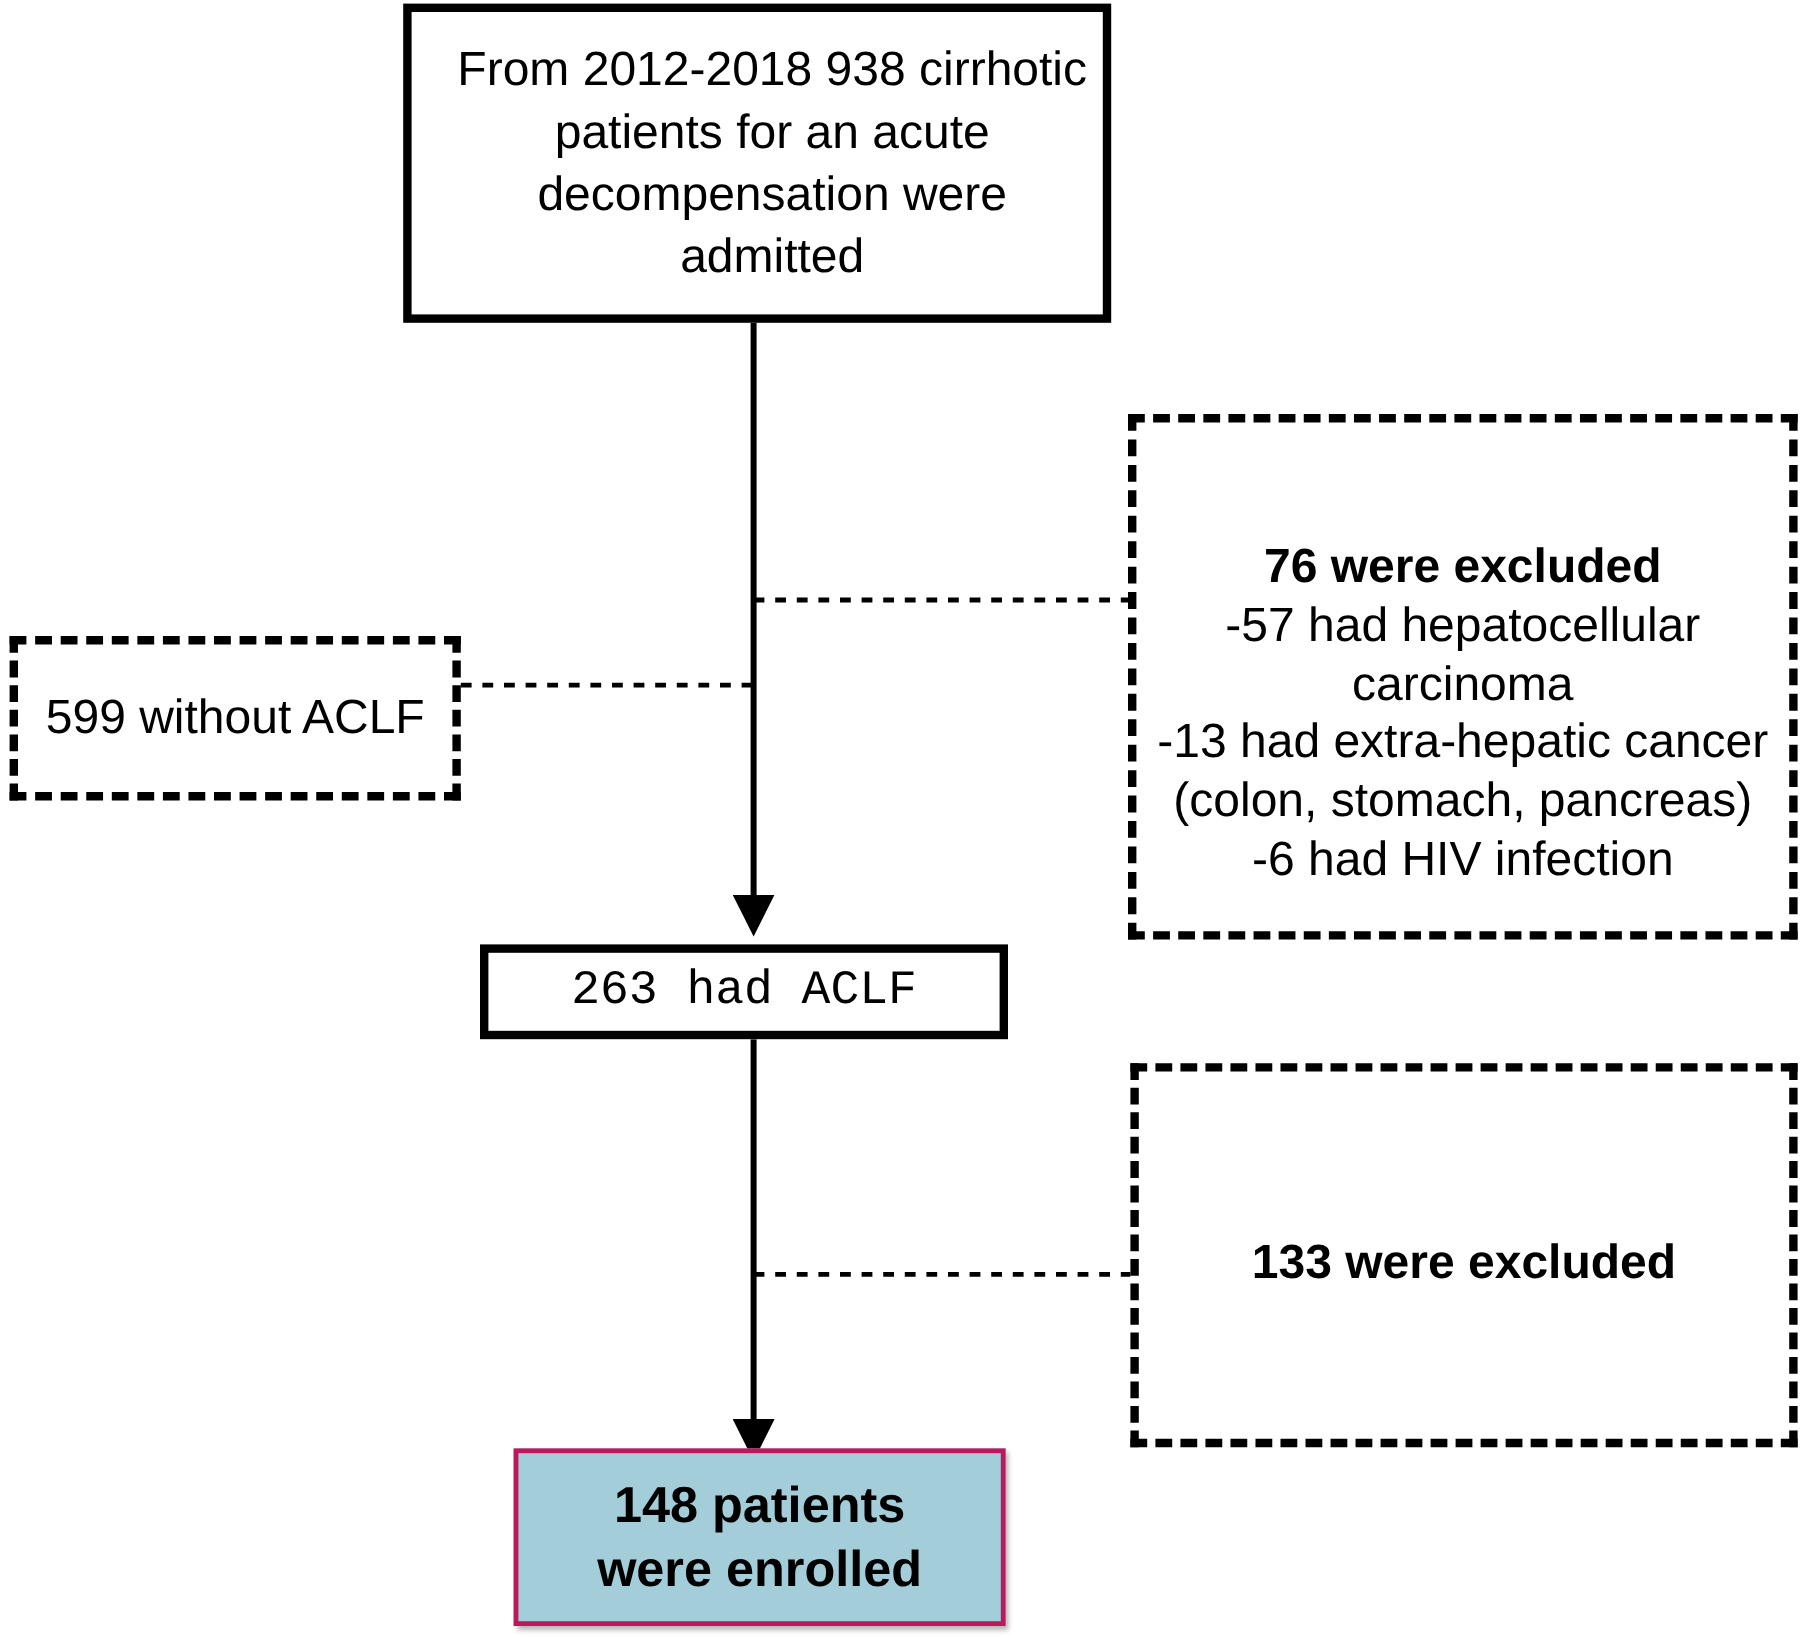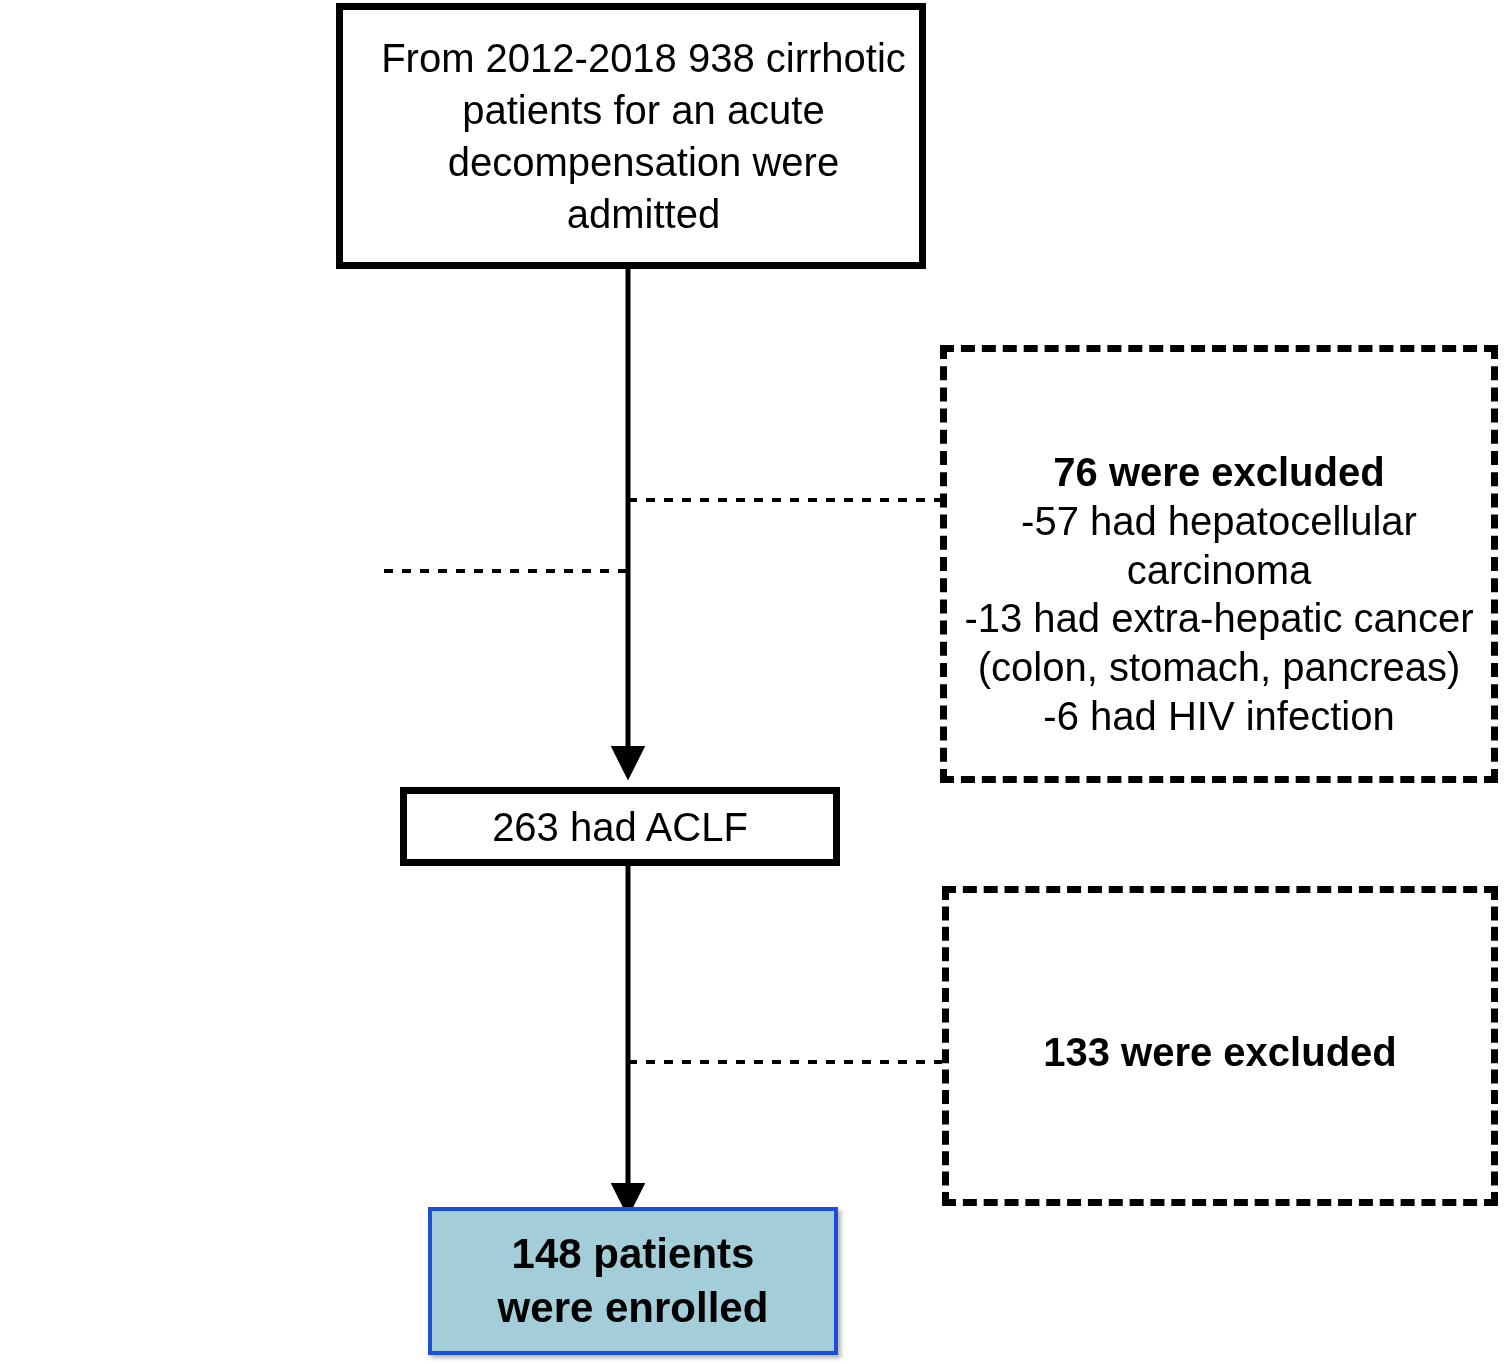--- a/index.html
+++ b/index.html
@@ -53,20 +53,21 @@
     padding-left: 25px;
   }
 
   #box-aclf {
     left: 400px;
     top: 787px;
     width: 440px;
     height: 79px;
     font-size: 40px;
     line-height: 1.2;
+    font-family: Liberation Mono, monospace;
   }
 
   #box-no-aclf {
     left: 8px;
     top: 530px;
     width: 376px;
     height: 137px;
     font-size: 40px;
     line-height: 1.28;
   }
@@ -89,21 +90,21 @@
     font-size: 40px;
     line-height: 1.22;
     padding: 4px 8px;
   }
 
   #box-enrolled {
     left: 428px;
     top: 1207px;
     width: 410px;
     height: 148px;
-    border: 4px solid #1d4ed8;
+    border: 4px solid #be185d;
     background: #a3cdd8;
     font-size: 42px;
     font-weight: bold;
     line-height: 1.28;
     box-shadow: 3px 3px 4px rgba(90,90,90,0.45);
     justify-content: center;
   }
 
   .hdr {
     font-weight: bold;
@@ -141,20 +142,23 @@
 
     <line x1="628" y1="866" x2="628" y2="1200" stroke="#000000" stroke-width="5" marker-end="url(#arrow)"></line>
 
     <line x1="628" y1="1062" x2="942" y2="1062" stroke="#000000" stroke-width="4" stroke-dasharray="9 9"></line>
   </svg>
 
   <div class="node solid-box" id="box-admitted">
     <span class="txt">From 2012-2018  938 cirrhotic patients for an acute decompensation were admitted</span>
   </div>
 
+  <div class="node dashed-box" id="box-no-aclf">
+    <span class="txt">599 without ACLF</span>
+  </div>
 
   <div class="node dashed-box" id="box-excluded-1">
     <span class="txt">
       <span class="hdr">76 were excluded</span><span>-57 had hepatocellular carcinoma
 -13 had extra-hepatic cancer (colon, stomach, pancreas)
 -6 had HIV infection</span>
     </span>
   </div>
 
   <div class="node solid-box" id="box-aclf">

